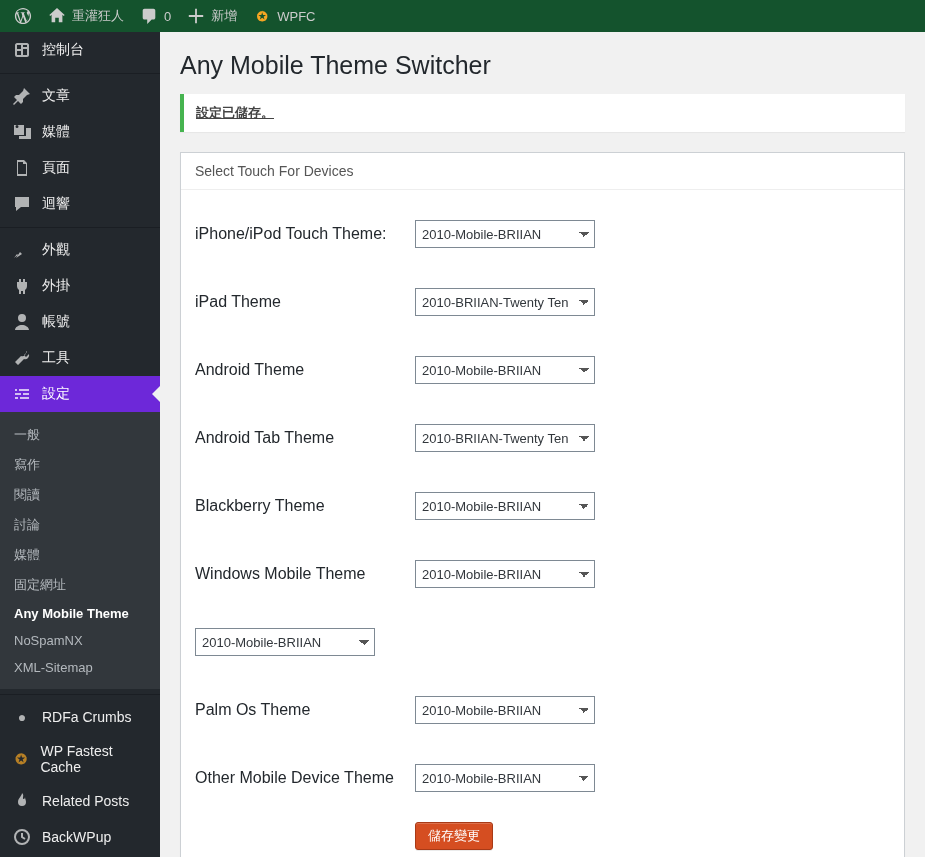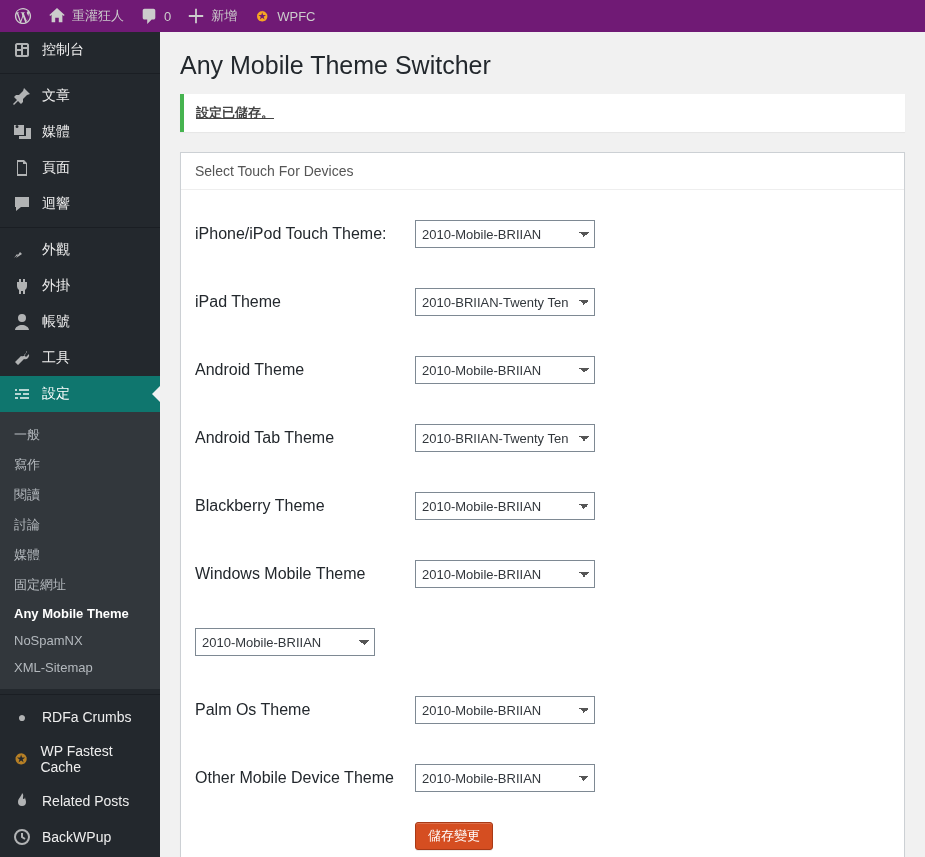--- a/index.html
+++ b/index.html
@@ -1,30 +1,30 @@
 <!DOCTYPE html>
 <html><head>
 <meta charset="utf-8">
 <style>
 * { margin: 0; padding: 0; box-sizing: border-box; }
 body { font-family: -apple-system, BlinkMacSystemFont, "Segoe UI", "Microsoft YaHei", sans-serif; font-size: 13px; color: #444; background: #f1f1f1; width: 925px; height: 857px; overflow: hidden; }
 
 
-.adminbar { height: 32px; background: #701a75; color: #eee; display: flex; align-items: center; padding: 0 6px; font-size: 13px; }
+.adminbar { height: 32px; background: #14532d; color: #eee; display: flex; align-items: center; padding: 0 6px; font-size: 13px; }
 .adminbar-item { display: flex; align-items: center; gap: 6px; padding: 0 8px; height: 32px; cursor: pointer; color: #ccc; }
 .adminbar .ico { display: inline-flex; width: 18px; height: 18px; align-items: center; justify-content: center; }
 .ico svg { width: 18px; height: 18px; fill: currentColor; }
 .wpfc-ico { color: #f6a623; font-weight: bold; }
 
 
 .wrap { display: flex; height: calc(857px - 32px); }
 .sidebar { width: 160px; background: #23282d; color: #eee; font-size: 14px; overflow-y: auto; }
 .menu-item { display: flex; align-items: center; gap: 10px; padding: 8px 12px; color: #eee; cursor: pointer; }
 .menu-item .mico { width: 20px; height: 20px; display: inline-flex; align-items: center; justify-content: center; opacity: 0.7; }
-.menu-item.current { background: #0f766e; color: #fff; position: relative; }
+.menu-item.current { background: #6d28d9; color: #fff; position: relative; }
 .menu-item.current::after { content: ""; position: absolute; right: 0; top: 50%; transform: translateY(-50%); border: 8px solid transparent; border-right-color: #f1f1f1; }
 .menu-sep { height: 5px; background: transparent; border-top: 1px solid #1a1e23; margin: 5px 0 0 0; }
 .submenu { background: #32373c; padding: 8px 0; }
 .submenu-item { padding: 6px 12px 6px 14px; color: #b4b9be; font-size: 13px; cursor: pointer; }
 .submenu-item.active { color: #fff; font-weight: 600; }
 
 
 .content { flex: 1; padding: 10px 20px 0 20px; overflow-y: auto; }
 h1 { font-size: 25px; font-weight: 400; color: #23282d; padding: 9px 0 4px 0; }
 .notice { border-left: 4px solid #46b450; background: #fff; box-shadow: 0 1px 1px rgba(0,0,0,0.04); padding: 10px 12px; margin: 10px 0 20px 0; font-size: 13px; font-weight: 600; text-decoration: underline; }

